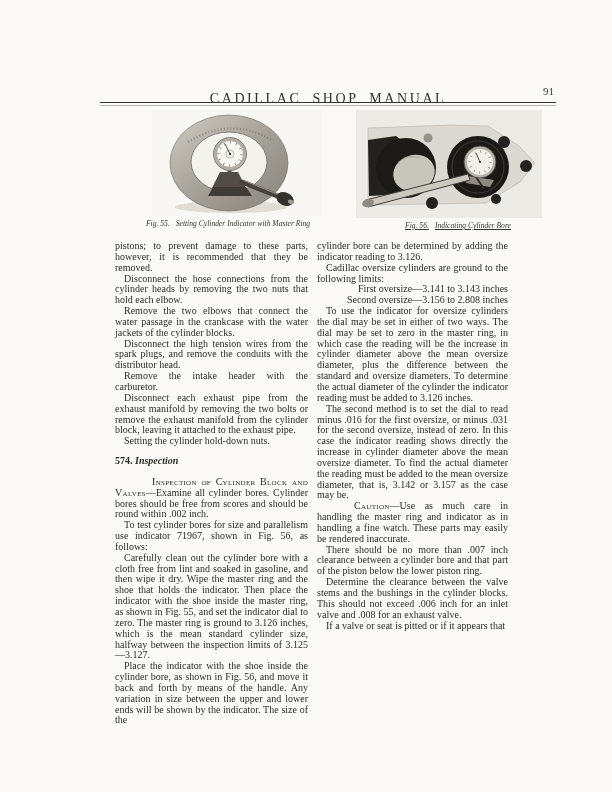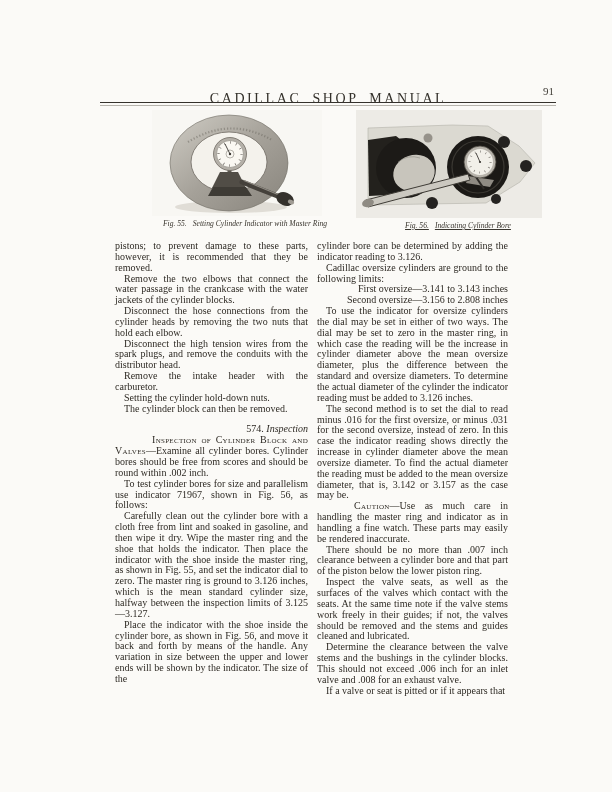--- a/index.html
+++ b/index.html
@@ -31,37 +31,37 @@
   
   .figure{position:absolute;}
   .fig55{left:152px;top:110px;width:170px;height:106px;}
   .fig56{left:356px;top:110px;width:186px;height:108px;}
   .figure svg{display:block;width:100%;height:100%;}
   .caption{
     position:absolute;
     font-style:italic;font-size:7.6px;color:#3a362f;
     text-align:center;white-space:nowrap;
   }
-  .cap55{left:110px;top:219px;width:270px;}
+  .cap55{left:93px;top:219px;width:270px;}
   .cap56{left:368px;top:221px;width:180px;text-decoration:underline;}
   .cap-label{margin-right:6px;}
   
   .column{
     position:absolute;top:241px;
     font-size:10px;line-height:10.85px;
     text-align:justify;
   }
   .col-left{left:115px;width:193px;}
   .col-right{left:317px;width:191px;}
   .column p{margin:0;text-indent:9px;}
   .column p.cont{text-indent:0;}
   .column p.limit{text-align:right;text-indent:26px;}
   .column p.heading{
-    text-indent:0;text-align:right;
-    margin:9px 0 1px 0;font-weight:normal;
+    text-indent:0;text-align:left;
+    margin:9px 0 10px 0;font-weight:bold;
   }
   .hnum{font-style:normal;}
   .htitle{font-style:italic;}
   .sc{font-variant:small-caps;letter-spacing:0.3px;margin-left:28px;}
 </style>
 </head>
 <body>
 
 <div class="page">
 
@@ -128,39 +128,38 @@
 
   <div class="caption cap55">
     <span class="cap-label">Fig. 55.</span><span>Setting Cylinder Indicator with Master Ring</span>
   </div>
   <div class="caption cap56">
     <span class="cap-label">Fig. 56.</span><span>Indicating Cylinder Bore</span>
   </div>
 
   <div id="left-column" class="column col-left">
       <p class="cont">pistons; to prevent damage to these parts, however, it is recommended that they be removed.</p>
+      <p class="para">Disconnect the hose connections from the cylinder heads by removing the two nuts that hold each elbow.</p>
       <p class="para">Remove the two elbows that connect the water passage in the crankcase with the water jackets of the cylinder blocks.</p>
-      <p class="para">Disconnect the hose connections from the cylinder heads by removing the two nuts that hold each elbow.</p>
       <p class="para">Disconnect the high tension wires from the spark plugs, and remove the conduits with the distributor head.</p>
       <p class="para">Remove the intake header with the carburetor.</p>
+      <p class="para">Disconnect each exhaust pipe from the exhaust manifold by removing the two bolts or remove the exhaust manifold from the cylinder block, leaving it attached to the exhaust pipe.</p>
       <p class="para">Setting the cylinder hold-down nuts.</p>
-      <p class="para">The cylinder block can then be removed.</p>
       <p class="heading"><span class="hnum">574. </span><span class="htitle">Inspection</span></p>
       <p class="para"><span class="sc">Inspection of Cylinder Block and Valves</span>—Examine all cylinder bores. Cylinder bores should be free from scores and should be round within .002 inch.</p>
       <p class="para">To test cylinder bores for size and parallelism use indicator 71967, shown in Fig. 56, as follows:</p>
       <p class="para">Carefully clean out the cylinder bore with a cloth free from lint and soaked in gasoline, and then wipe it dry. Wipe the master ring and the shoe that holds the indicator. Then place the indicator with the shoe inside the master ring, as shown in Fig. 55, and set the indicator dial to zero. The master ring is ground to 3.126 inches, which is the mean standard cylinder size, halfway between the inspection limits of 3.125—3.127.</p>
       <p class="para">Place the indicator with the shoe inside the cylinder bore, as shown in Fig. 56, and move it back and forth by means of the handle. Any variation in size between the upper and lower ends will be shown by the indicator. The size of the</p>
     </div>
   <div id="right-column" class="column col-right">
       <p class="cont">cylinder bore can be determined by adding the indicator reading to 3.126.</p>
       <p class="para">Cadillac oversize cylinders are ground to the following limits:</p>
       <p class="limit">First oversize—3.141 to 3.143 inches</p>
       <p class="limit">Second oversize—3.156 to 2.808 inches</p>
       <p class="para">To use the indicator for oversize cylinders the dial may be set in either of two ways. The dial may be set to zero in the master ring, in which case the reading will be the increase in cylinder diameter above the mean oversize diameter, plus the difference between the standard and oversize diameters. To determine the actual diameter of the cylinder the indicator reading must be added to 3.126 inches.</p>
       <p class="para">The second method is to set the dial to read minus .016 for the first oversize, or minus .031 for the second oversize, instead of zero. In this case the indicator reading shows directly the increase in cylinder diameter above the mean oversize diameter. To find the actual diameter the reading must be added to the mean oversize diameter, that is, 3.142 or 3.157 as the case may be.</p>
       <p class="para"><span class="sc">Caution</span>—Use as much care in handling the master ring and indicator as in handling a fine watch. These parts may easily be rendered inaccurate.</p>
       <p class="para">There should be no more than .007 inch clearance between a cylinder bore and that part of the piston below the lower piston ring.</p>
-      <p class="para">Inspect the valve seats, as well as the surfaces of the valves which contact with the seats. At the same time note if the valve stems work freely in their guides; if not, the valves should be removed and the stems and guides cleaned and lubricated.</p>
       <p class="para">Determine the clearance between the valve stems and the bushings in the cylinder blocks. This should not exceed .006 inch for an inlet valve and .008 for an exhaust valve.</p>
       <p class="para">If a valve or seat is pitted or if it appears that</p>
     </div>
 
 </div>
 
 </body></html>

